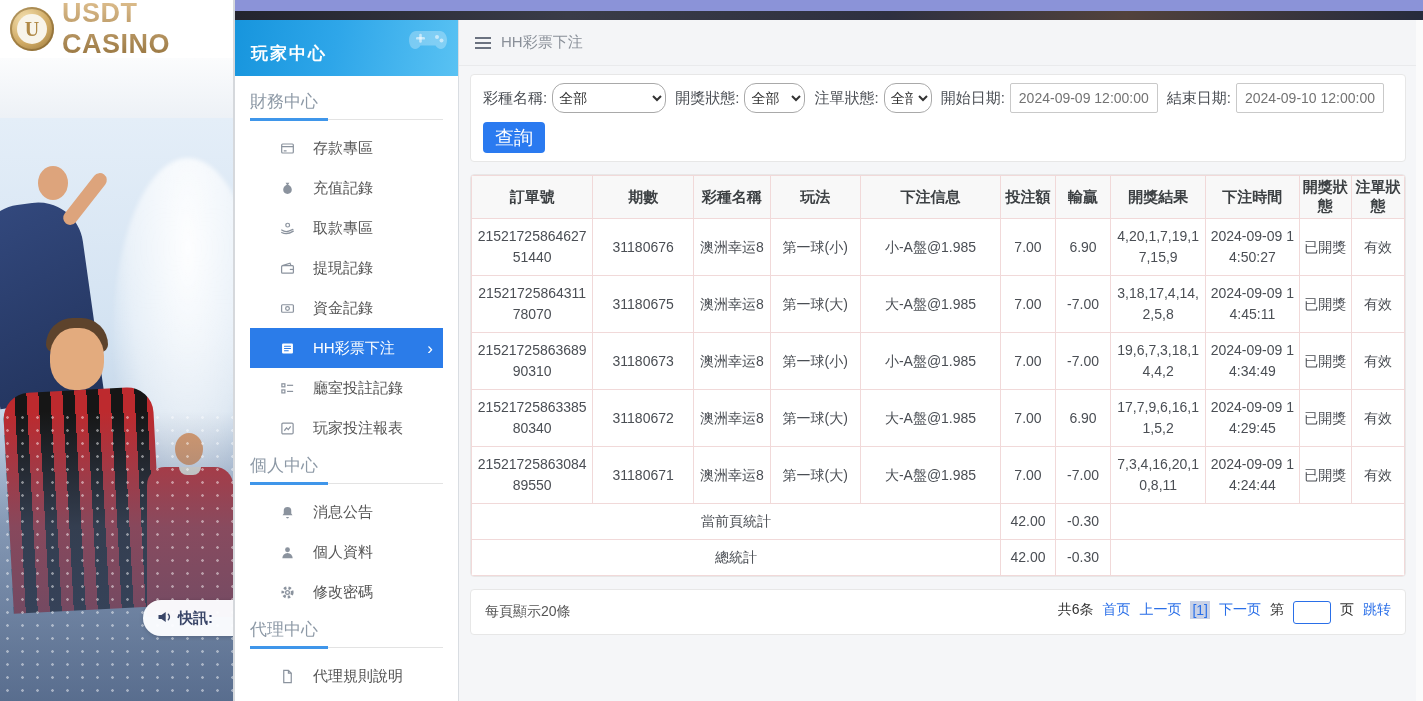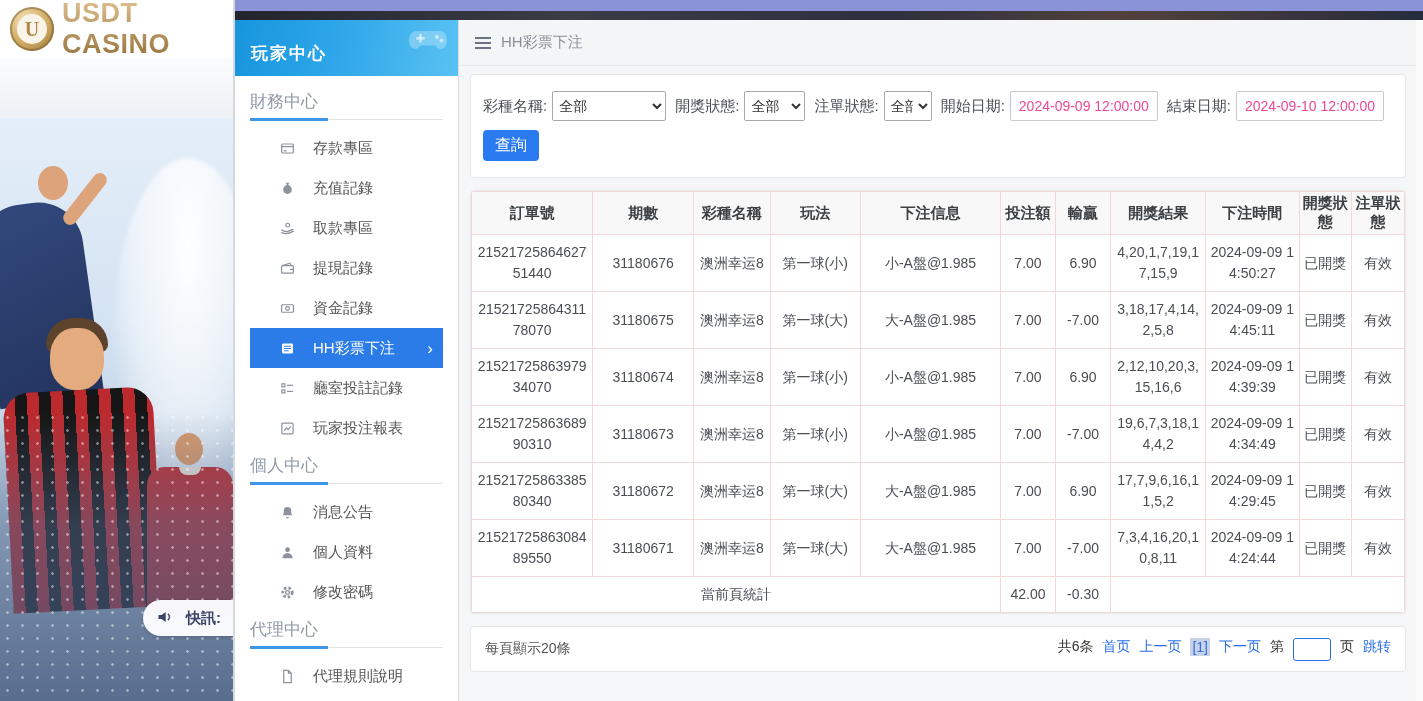--- a/index.html
+++ b/index.html
@@ -50,21 +50,21 @@
   .pl-milan .hair{ position:absolute; left:38px; top:0; width:62px; height:34px; border-radius:30px 30px 8px 8px; background:#5d432c;}
   .pl-milan .head{ position:absolute; left:42px; top:10px; width:54px; height:62px; border-radius:45%; background:#e3ab7e;}
   .pl-milan .body{ position:absolute; left:0px; top:72px; width:150px; height:220px; border-radius:26px 26px 0 0;
     background:repeating-linear-gradient(90deg,#bd2a2e 0 12px,#161616 12px 24px); transform:rotate(-3deg);}
   .pl-liv{ position:absolute; right:-6px; top:315px; width:100px; height:190px;}
   .pl-liv .head{ position:absolute; left:36px; top:0; width:28px; height:32px; border-radius:50%; background:#d79a6d;}
   .pl-liv .body{ position:absolute; left:8px; top:34px; width:86px; height:150px; border-radius:18px 18px 0 0; background:#bf2f33;}
   .pl-liv .collar{ position:absolute; left:40px; top:34px; width:22px; height:8px; border-radius:0 0 10px 10px; background:#e8e4d8;}
   .news-pill{ position:absolute; left:143px; top:600px; width:160px; height:36px; border-radius:18px;
     background:rgba(252,253,255,.97); box-shadow:0 1px 4px rgba(0,0,0,.18);
-    display:flex; align-items:center; gap:13px; padding:0 14px; color:#3a4668; font-weight:bold; font-size:15px;}
+    display:flex; align-items:center; gap:5px; padding:0 14px; color:#3a4668; font-weight:bold; font-size:15px;}
   .news-pill svg{ width:16px; height:16px; color:#3a4668; }
 
   
   .panel{ position:absolute; left:235px; top:0; width:1188px; height:701px; z-index:2; }
   .purple-bar{ height:11px; background:var(--purple); }
   .dark-strip{ height:9px;
     background:linear-gradient(90deg,#23242e 0%,#3a3c48 28%,#2e3040 55%,#52423c 75%,#262b3d 100%); }
   .panel-body{ position:absolute; left:0; right:0; top:20px; bottom:0; display:flex; }
 
   
@@ -91,33 +91,33 @@
   .main{ flex:1; display:flex; flex-direction:column; background:#f5f6f8; position:relative; min-width:0; }
   .v-scroll{ position:absolute; right:0; top:0; bottom:0; width:7px; background:#fbfbfb; }
   .title-bar{ height:46px; display:flex; align-items:center; gap:10px; padding:0 16px;
     background:#f4f5f7; border-bottom:1px solid #e9eaec; flex-shrink:0; }
   .hamburger{ display:inline-flex; flex-direction:column; gap:3px; cursor:pointer; }
   .hamburger i{ display:block; width:16px; height:2px; background:#6b7280; }
   .page-title{ font-size:15px; color:#8a9099; }
   .content{ flex:1; padding:8px 17px 0 11px; overflow:hidden; }
   .card{ background:#fff; border:1px solid #e7e7e7; border-radius:4px; }
 
-  .filter-card{ padding:16px 12px; margin-bottom:12px; }
+  .filter-card{ padding:8px 12px; margin-bottom:12px; }
   .filter-row{ display:flex; align-items:center; font-size:15px; color:#4a4e54; }
   .filter-row label{ margin-right:5px; white-space:nowrap; }
-  .filter-row select{ height:30px; border:1px solid #a9a9a9; border-radius:2px; background:#fff;
+  .filter-row select{ height:30px; border:1px solid #a9a9a9; border-radius:12px; background:#fff;
     font-size:14px; color:#333; padding:0 2px; margin-right:9px;
     font-family:"Liberation Sans","DejaVu Sans",sans-serif;}
   .sel-lottery{ width:120px; } .sel-draw{ width:64px; } .sel-order{ width:48px; }
   .filter-row input.date{ height:30px; width:148px; border:1px solid #c9c9c9; border-radius:2px;
-    font-size:14px; color:#ec4899; padding:0 8px; margin-right:9px;
+    font-size:14px; color:#737373; padding:0 8px; margin-right:9px;
     font-family:"Liberation Sans","DejaVu Sans",sans-serif;}
   .btn-row{ margin-top:9px; }
   .search-btn{ height:31px; min-width:50px; padding:0 12px; background:var(--button); border:none;
-    border-radius:4px; color:#fff; font-size:16px; cursor:pointer;
+    border-radius:4px; color:#fff; font-size:19px; cursor:pointer;
     font-family:"Liberation Sans","DejaVu Sans",sans-serif;}
 
   .table-card{ overflow:hidden; }
   table{ width:100%; border-collapse:collapse; table-layout:fixed; }
   th{ height:37px; background:#f8f8f8; font-size:15px; color:#3c4043; font-weight:bold;
     border:1px solid var(--table-border); padding:2px; }
   td{ height:57px; font-size:14px; color:#4a4e54; text-align:center; border:1px solid var(--table-border);
     padding:2px 4px; word-break:break-all; line-height:1.5; }
   tr.summary td{ height:36px; }
   .c1{width:13%}.c2{width:10.8%}.c3{width:8.2%}.c4{width:9.7%}.c5{width:15%}.c6{width:5.9%}
@@ -401,33 +401,20 @@
                   <td>第一球(大)</td>
                   <td>大-A盤@1.985</td>
                   <td>7.00</td>
                   <td>-7.00</td>
                   <td>3,18,17,4,14,2,5,8</td>
                   <td>2024-09-09 14:45:11</td>
                   <td>已開獎</td>
                   <td>有效</td>
                 </tr>
                 <tr>
-                  <td>2152172586397934070</td>
-                  <td>31180674</td>
-                  <td>澳洲幸运8</td>
-                  <td>第一球(小)</td>
-                  <td>小-A盤@1.985</td>
-                  <td>7.00</td>
-                  <td>6.90</td>
-                  <td>2,12,10,20,3,15,16,6</td>
-                  <td>2024-09-09 14:39:39</td>
-                  <td>已開獎</td>
-                  <td>有效</td>
-                </tr>
-                <tr>
                   <td>2152172586368990310</td>
                   <td>31180673</td>
                   <td>澳洲幸运8</td>
                   <td>第一球(小)</td>
                   <td>小-A盤@1.985</td>
                   <td>7.00</td>
                   <td>-7.00</td>
                   <td>19,6,7,3,18,14,4,2</td>
                   <td>2024-09-09 14:34:49</td>
                   <td>已開獎</td>
@@ -454,20 +441,26 @@
                   <td>大-A盤@1.985</td>
                   <td>7.00</td>
                   <td>-7.00</td>
                   <td>7,3,4,16,20,10,8,11</td>
                   <td>2024-09-09 14:24:44</td>
                   <td>已開獎</td>
                   <td>有效</td>
                 </tr>
                 <tr class="summary">
                   <td colspan="5">當前頁統計</td>
+                  <td>42.00</td>
+                  <td>-0.30</td>
+                  <td colspan="4"></td>
+                </tr>
+                <tr class="summary">
+                  <td colspan="5">總統計</td>
                   <td>42.00</td>
                   <td>-0.30</td>
                   <td colspan="4"></td>
                 </tr>
               </tbody>
           </table>
         </div>
 
         <div class="card pagination-card">
           <span>每頁顯示20條</span>

